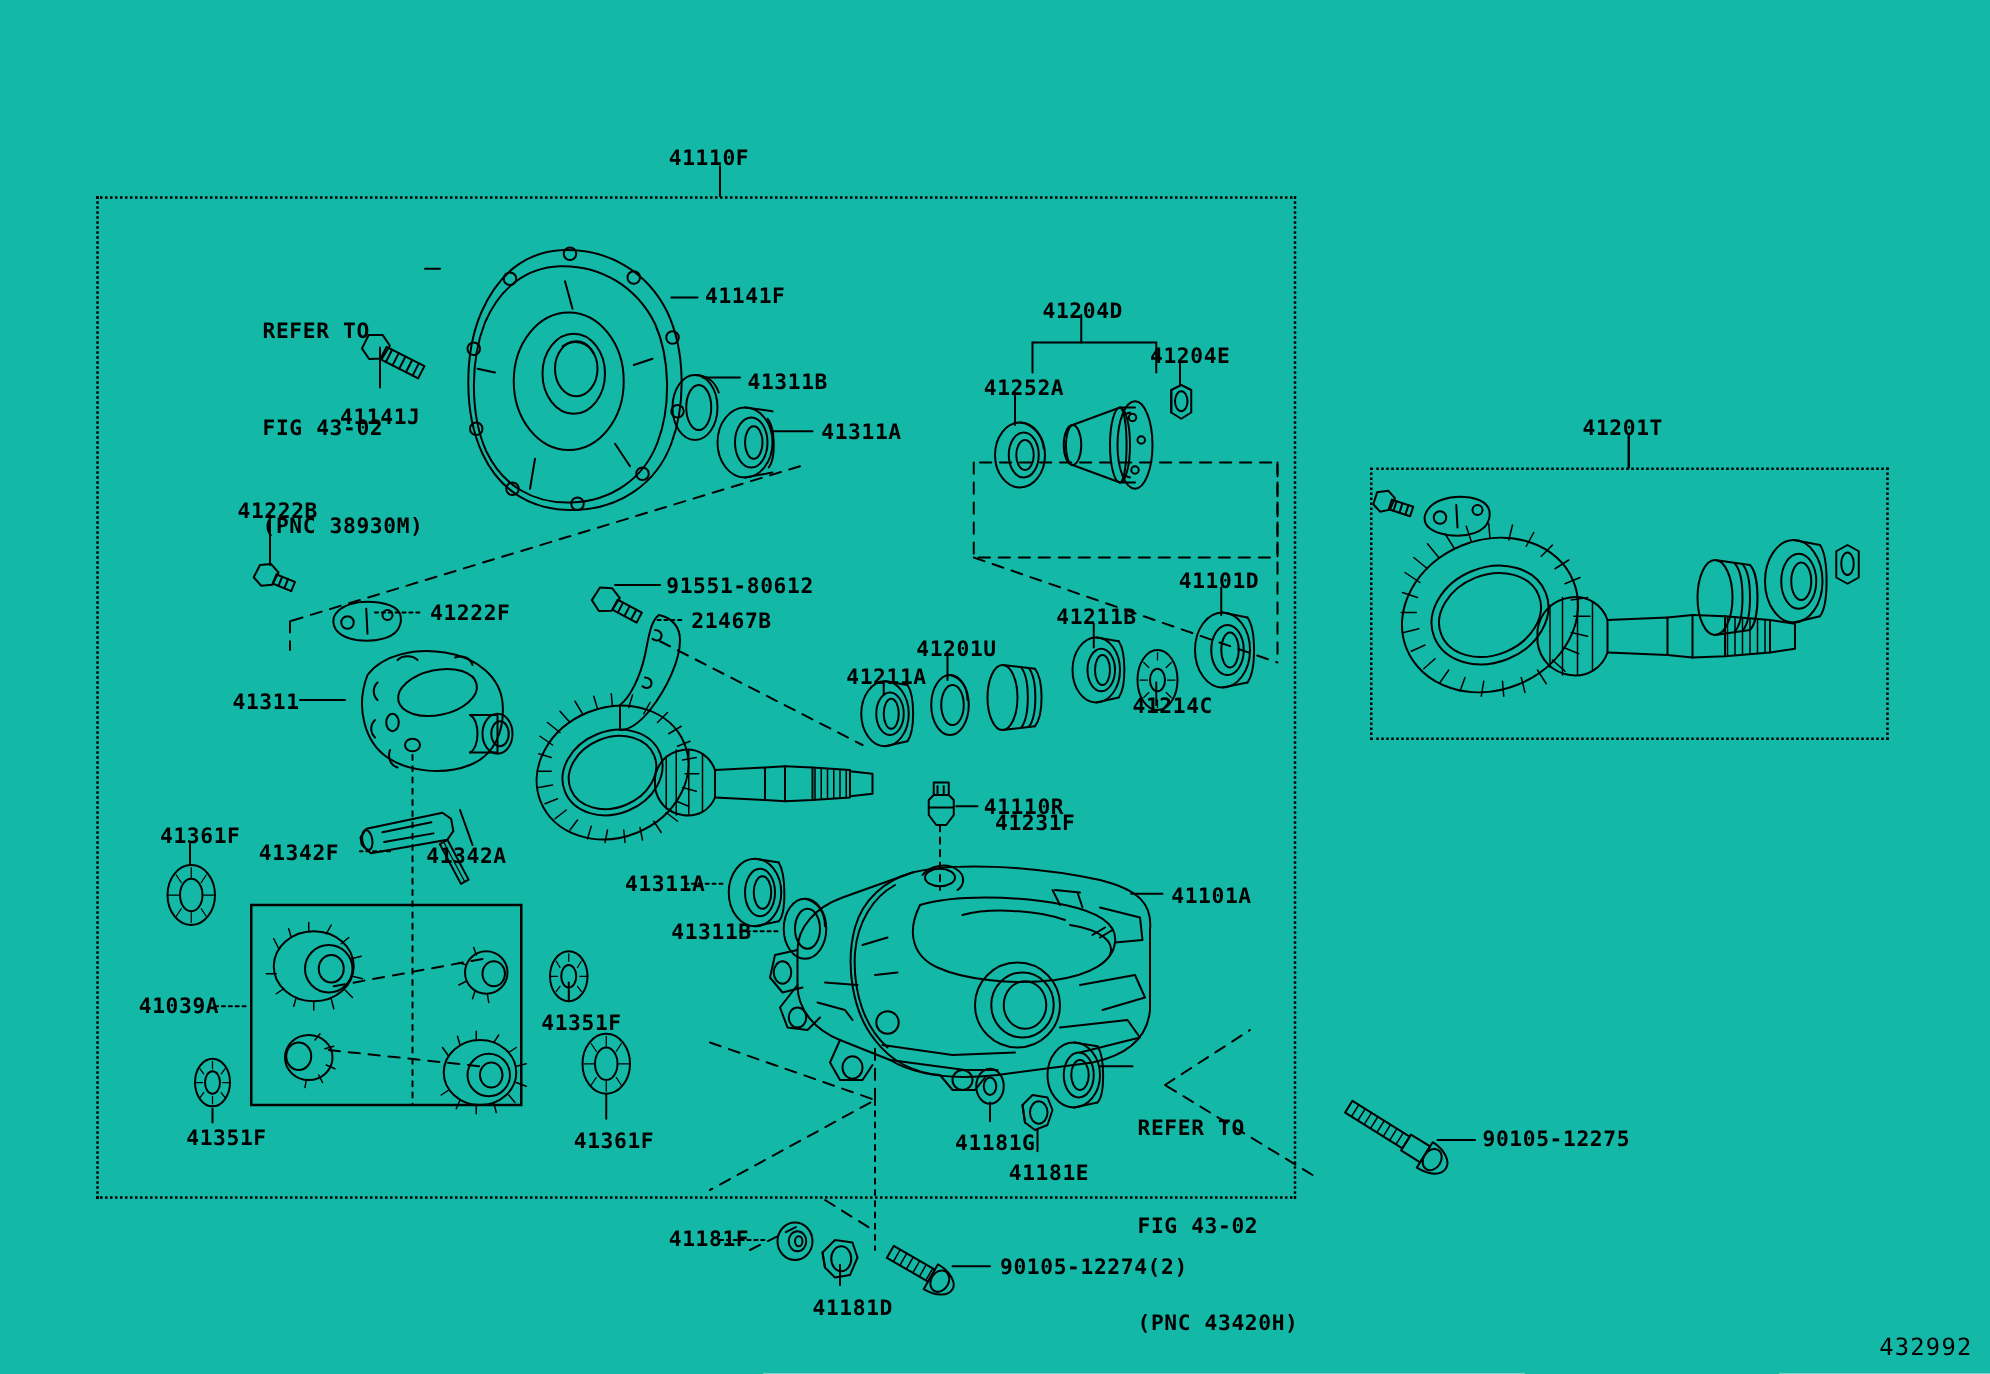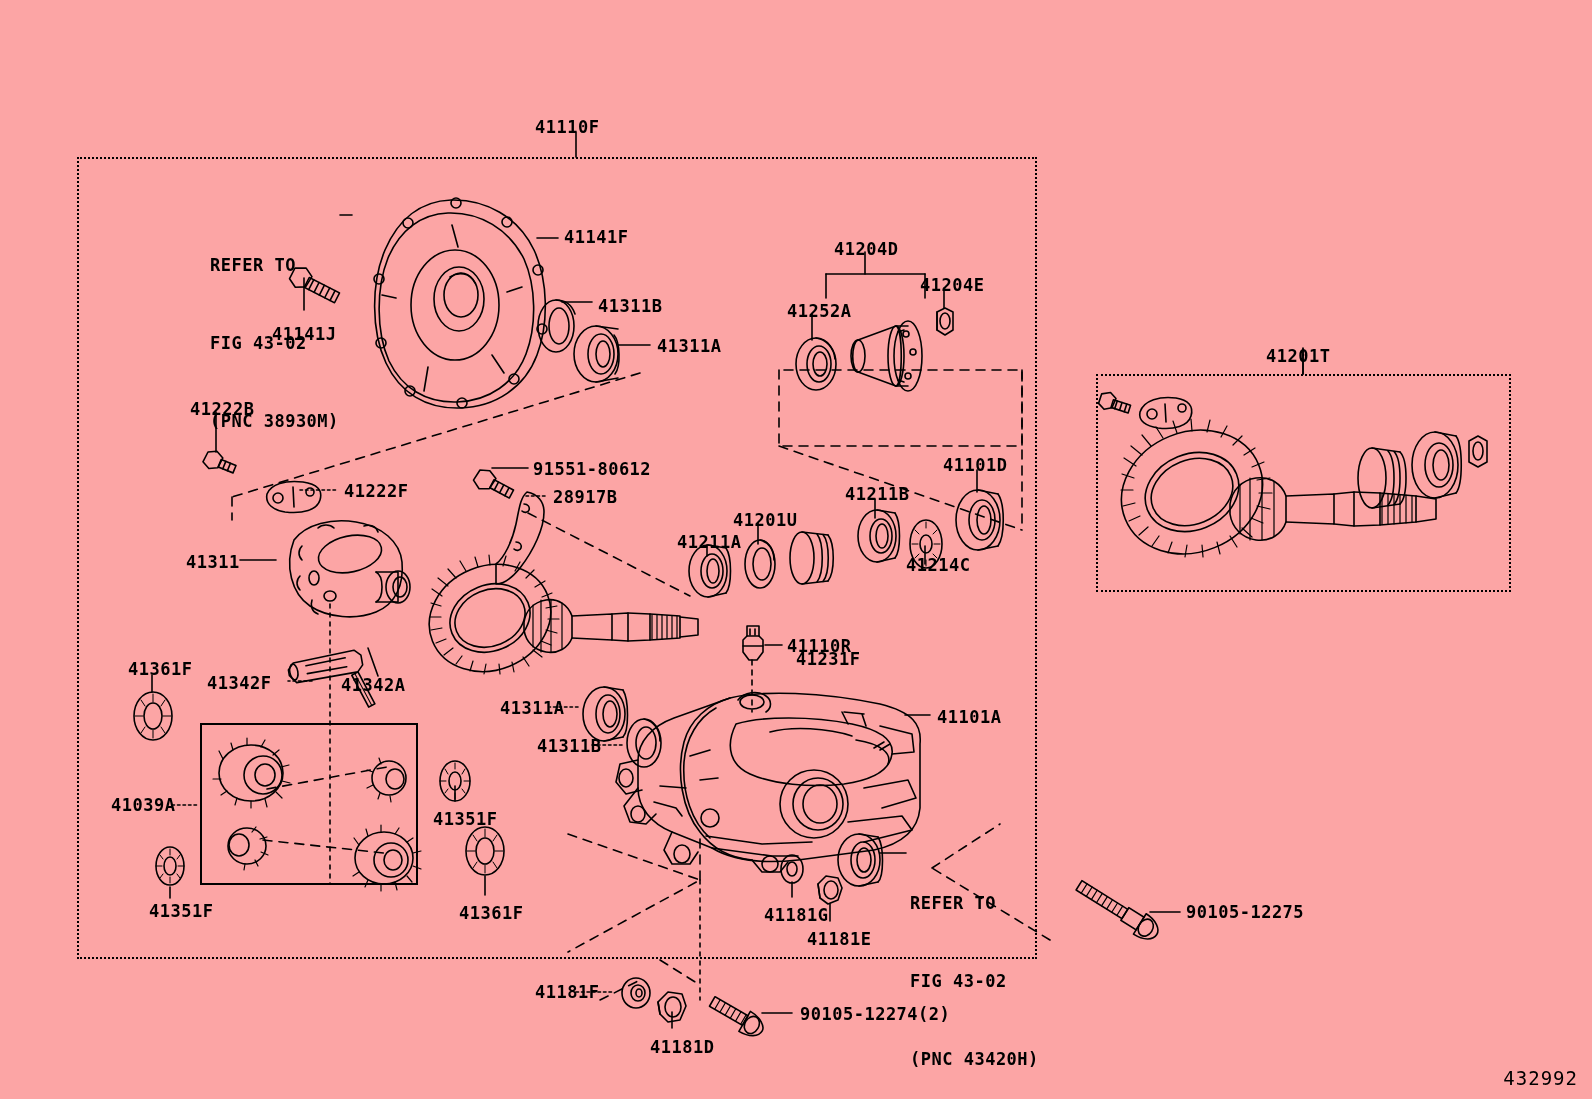--- a/index.html
+++ b/index.html
@@ -5,21 +5,21 @@
 <style>
   html, body {
     margin: 0;
     padding: 0;
     background: #ffffff;
   }
   #sheet {
     position: relative;
     width: 1592px;
     height: 1099px;
-    background: #fca5a5;
+    background: #14b8a6;
     overflow: hidden;
     font-family: "DejaVu Sans Mono", "Liberation Mono", monospace;
   }
   
   .lbl {
     position: absolute;
     font-family: "DejaVu Sans Mono", "Liberation Mono", monospace;
     font-size: 17px;
     font-weight: bold;
     color: #000;
@@ -674,26 +674,26 @@
   </svg>
 
   <div class="lbl" style="left:535px; top:116px;">41110F</div>
   <div class="lbl" style="left:564px; top:226px;">41141F</div>
   <div class="lbl" style="left:272px; top:323px;">41141J</div>
   <div class="lbl" style="left:598px; top:295px;">41311B</div>
   <div class="lbl" style="left:657px; top:335px;">41311A</div>
   <div class="lbl" style="left:834px; top:238px;">41204D</div>
   <div class="lbl" style="left:787px; top:300px;">41252A</div>
   <div class="lbl" style="left:920px; top:274px;">41204E</div>
-  <div class="lbl" style="left:1266px; top:332px;margin-top:13px;">41201T</div>
+  <div class="lbl" style="left:1266px; top:332px;">41201T</div>
   <div class="lbl" style="left:190px; top:398px;">41222B</div>
   <div class="lbl" style="left:344px; top:480px;">41222F</div>
   <div class="lbl" style="left:186px; top:551px;">41311</div>
   <div class="lbl" style="left:533px; top:458px;">91551-80612</div>
-  <div class="lbl" style="left:553px; top:486px;">28917B</div>
+  <div class="lbl" style="left:553px; top:486px;">21467B</div>
   <div class="lbl" style="left:677px; top:531px;">41211A</div>
   <div class="lbl" style="left:733px; top:509px;">41201U</div>
   <div class="lbl" style="left:796px; top:608px;margin-top:40px;">41231F</div>
   <div class="lbl" style="left:845px; top:483px;">41211B</div>
   <div class="lbl" style="left:906px; top:554px;">41214C</div>
   <div class="lbl" style="left:943px; top:454px;">41101D</div>
   <div class="lbl" style="left:787px; top:635px;">41110R</div>
   <div class="lbl" style="left:341px; top:630px;margin-top:44px;">41342A</div>
   <div class="lbl" style="left:207px; top:672px;">41342F</div>
   <div class="lbl" style="left:128px; top:658px;">41361F</div>

